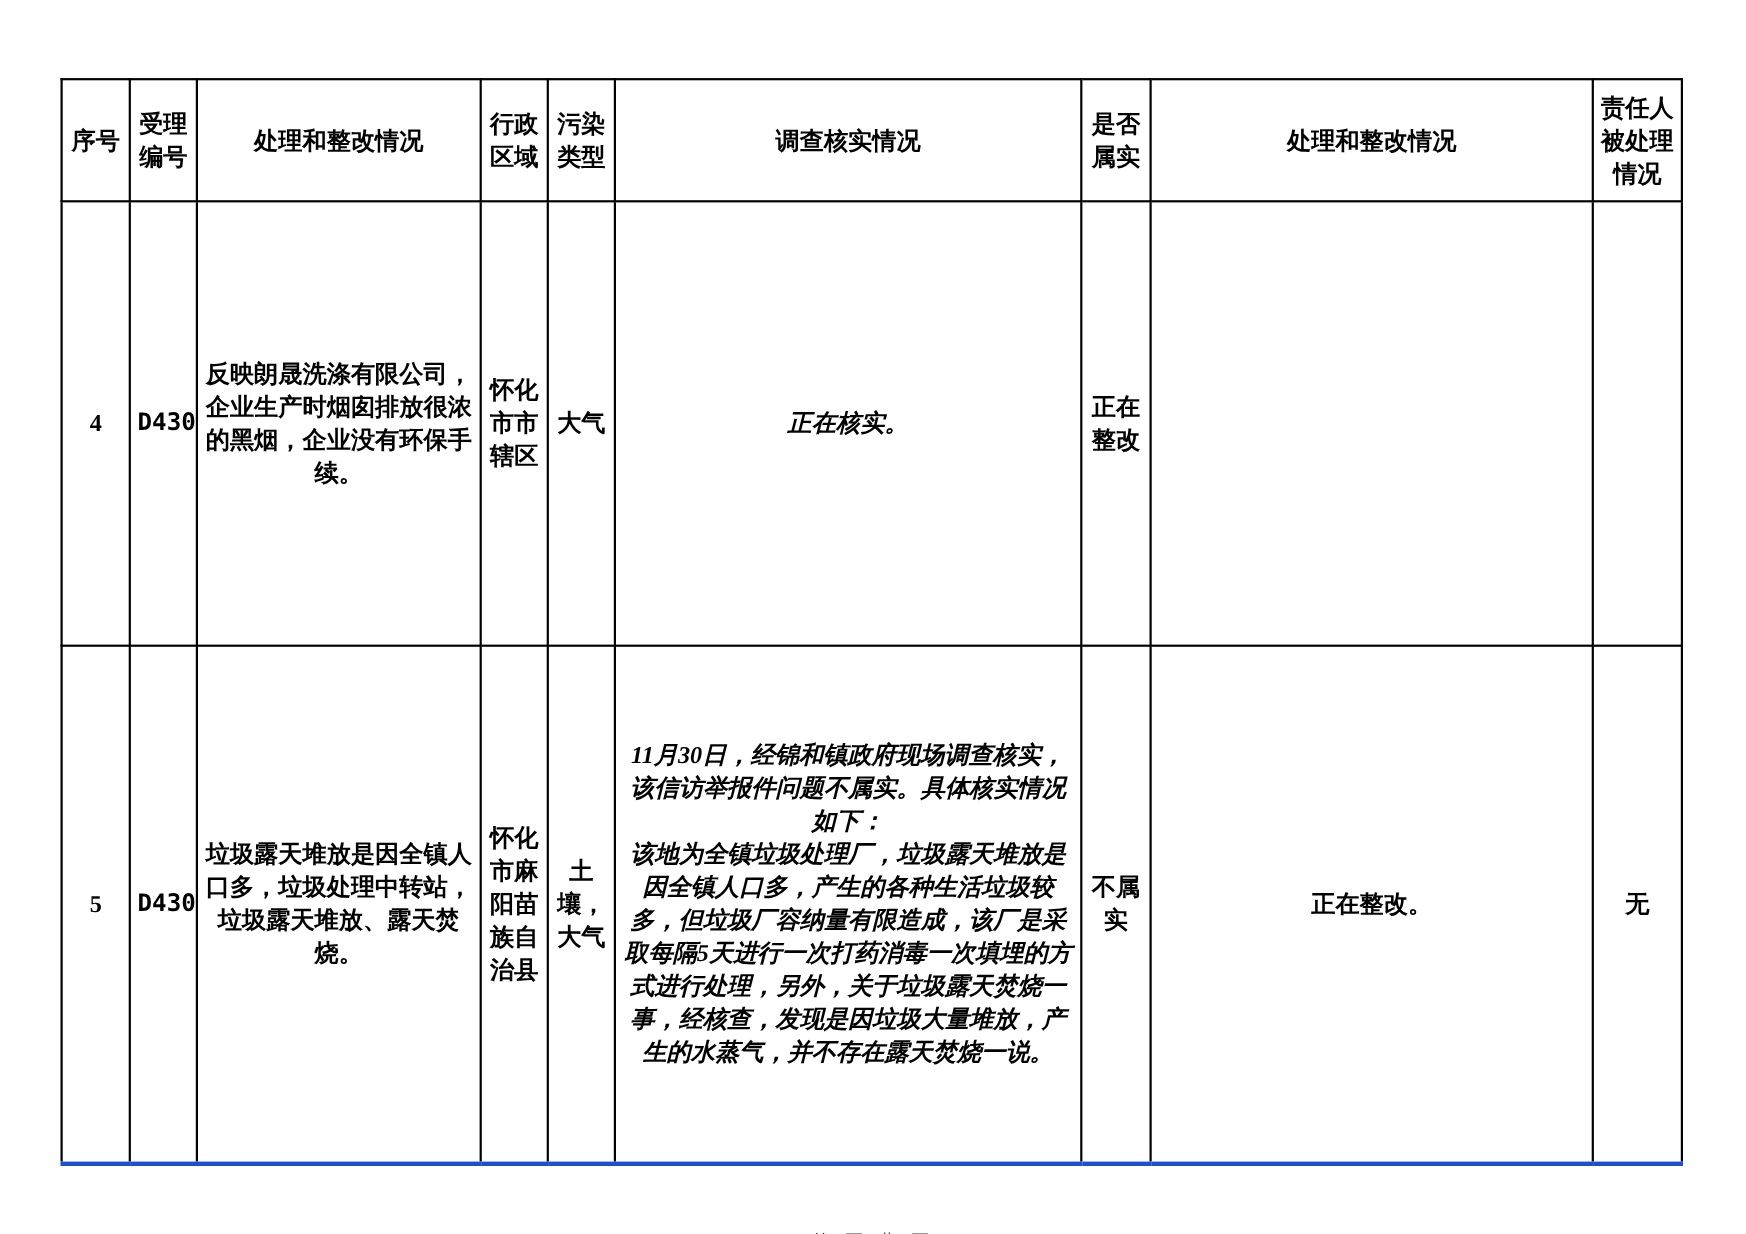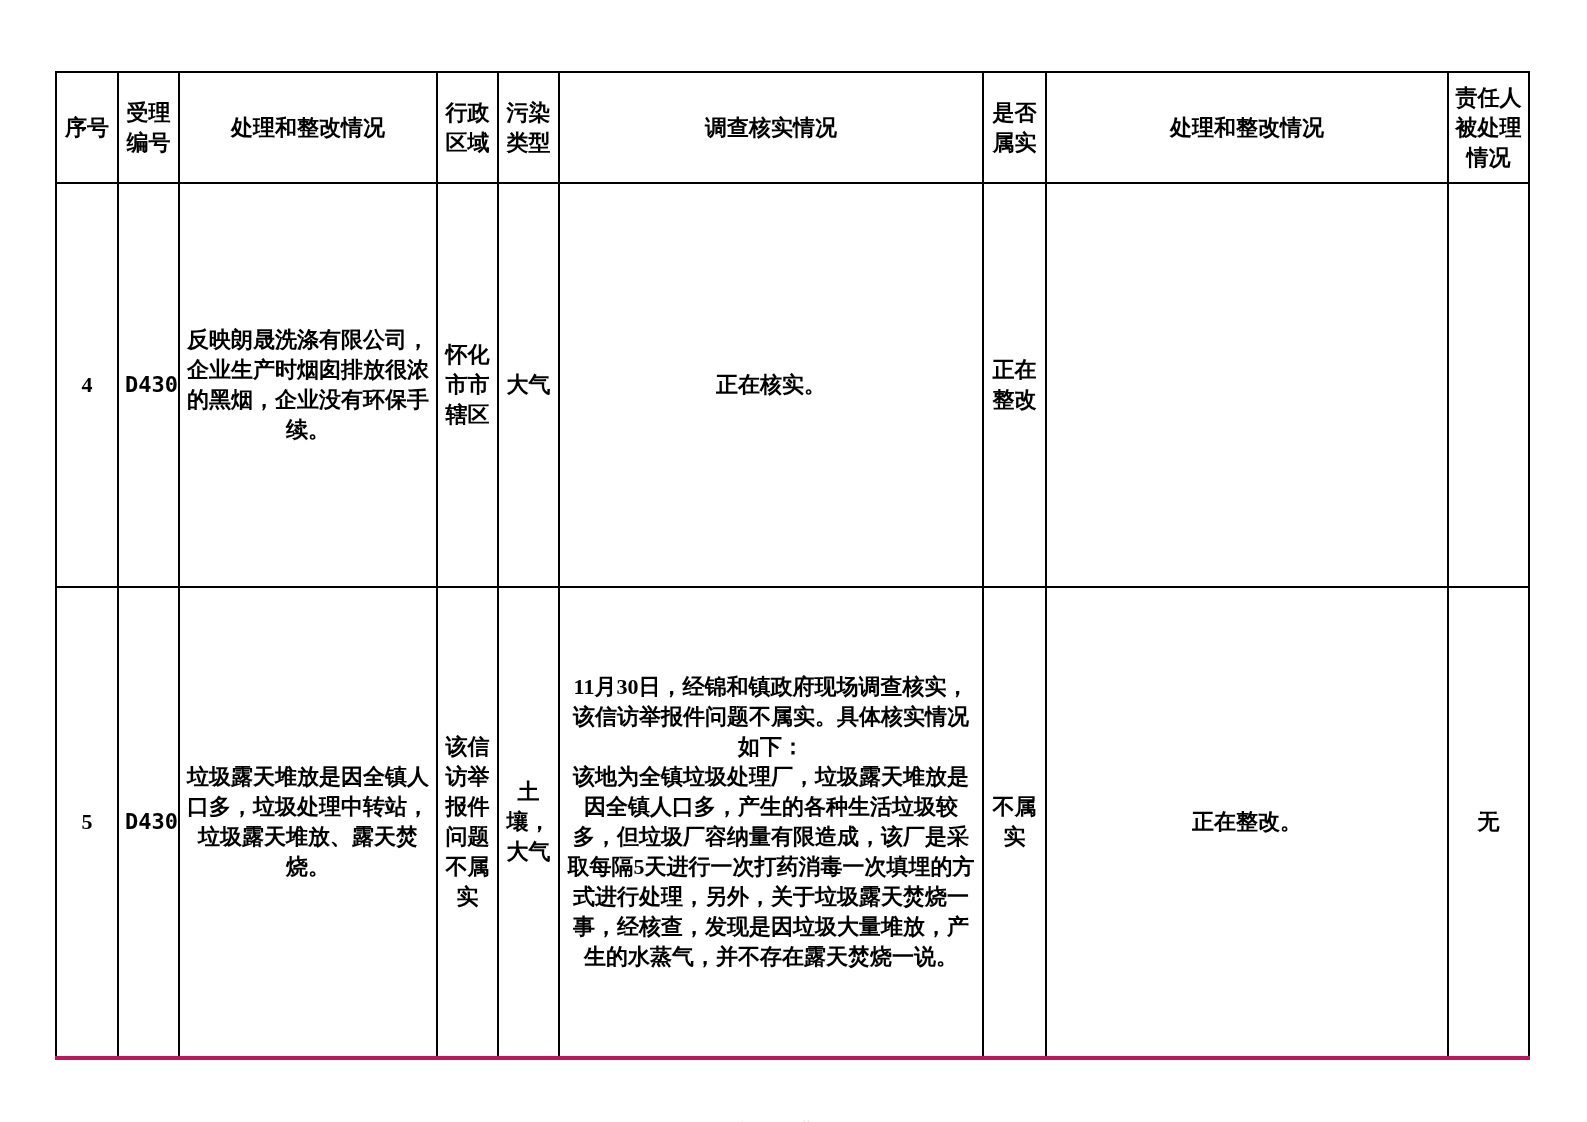--- a/index.html
+++ b/index.html
@@ -32,21 +32,21 @@
     font-weight: bold;
     font-size: 22px;
     vertical-align: middle;
     text-align: center;
     padding: 0 6px;
     line-height: 30px;
     overflow: hidden;
     word-break: normal;
   }
   table.complaints tbody tr:last-child td {
-    border-bottom: 4px solid #be185d;
+    border-bottom: 4px solid #1d4ed8;
   }
   tr.header-row   { height: 111px; }
   tr.data-row-4   { height: 404px; }
   tr.data-row-5   { height: 471px; }
 
   td.cell-id {
     font-family: "DejaVu Sans Mono", monospace;
     font-size: 19px;
     line-height: 28px;
     word-break: break-all;
@@ -59,20 +59,21 @@
     margin-top: 12px;
   }
   td.cell-region, td.cell-pollution, td.cell-istrue {
     line-height: 30px;
   }
   td.cell-verification {
     text-align: left;
     line-height: 28px;
     padding: 0 24px;
     white-space: pre-wrap;
+    font-style: italic;
   }
   td.cell-handling {
     text-align: left;
     padding: 0 10px;
   }
   .page-footer {
     position: absolute;
     left: 55px;
     top: 1119px;
     width: 1473px;
@@ -122,21 +123,21 @@
         <td class="cell-pollution">大气</td>
         <td class="cell-verification">正在核实。</td>
         <td class="cell-istrue">正在整改</td>
         <td class="cell-handling"></td>
         <td class="cell-responsible"></td>
       </tr>
       <tr class="data-row-5">
         <td class="cell-seq">5</td>
         <td class="cell-id">D430000201811290054</td>
         <td class="cell-issue">垃圾露天堆放是因全镇人口多，垃圾处理中转站，垃圾露天堆放、露天焚烧。</td>
-        <td class="cell-region">该信访举报件问题不属实</td>
+        <td class="cell-region">怀化市麻阳苗族自治县</td>
         <td class="cell-pollution">土壤，大气</td>
         <td class="cell-verification">11月30日，经锦和镇政府现场调查核实，该信访举报件问题不属实。具体核实情况如下：
 该地为全镇垃圾处理厂，垃圾露天堆放是因全镇人口多，产生的各种生活垃圾较多，但垃圾厂容纳量有限造成，该厂是采取每隔5天进行一次打药消毒一次填埋的方式进行处理，另外，关于垃圾露天焚烧一事，经核查，发现是因垃圾大量堆放，产生的水蒸气，并不存在露天焚烧一说。</td>
         <td class="cell-istrue">不属实</td>
         <td class="cell-handling">正在整改。</td>
         <td class="cell-responsible">无</td>
       </tr>
     </tbody>
   </table>
 

